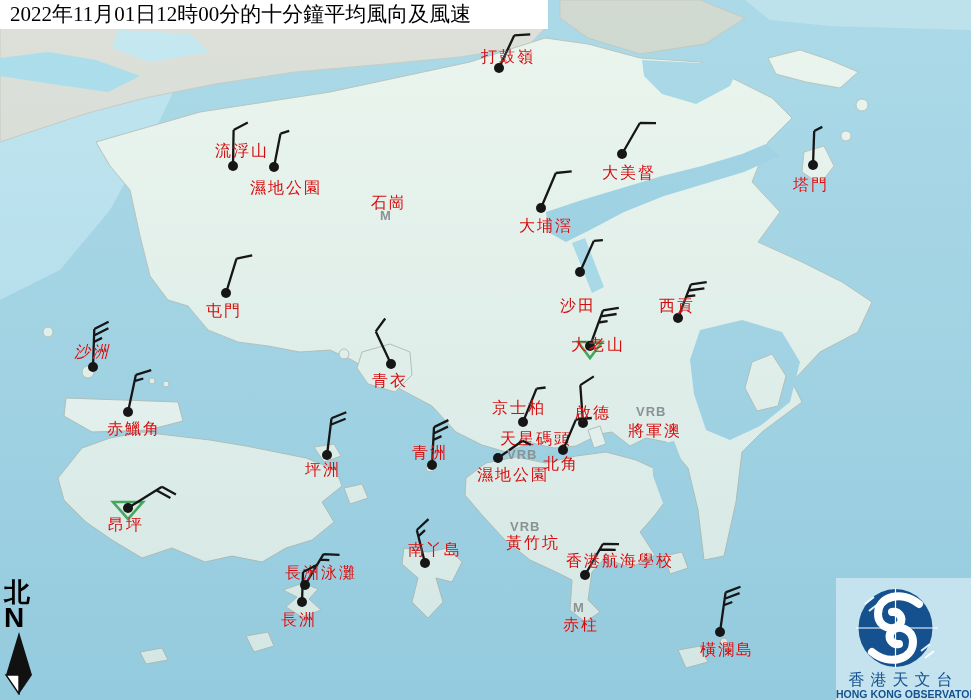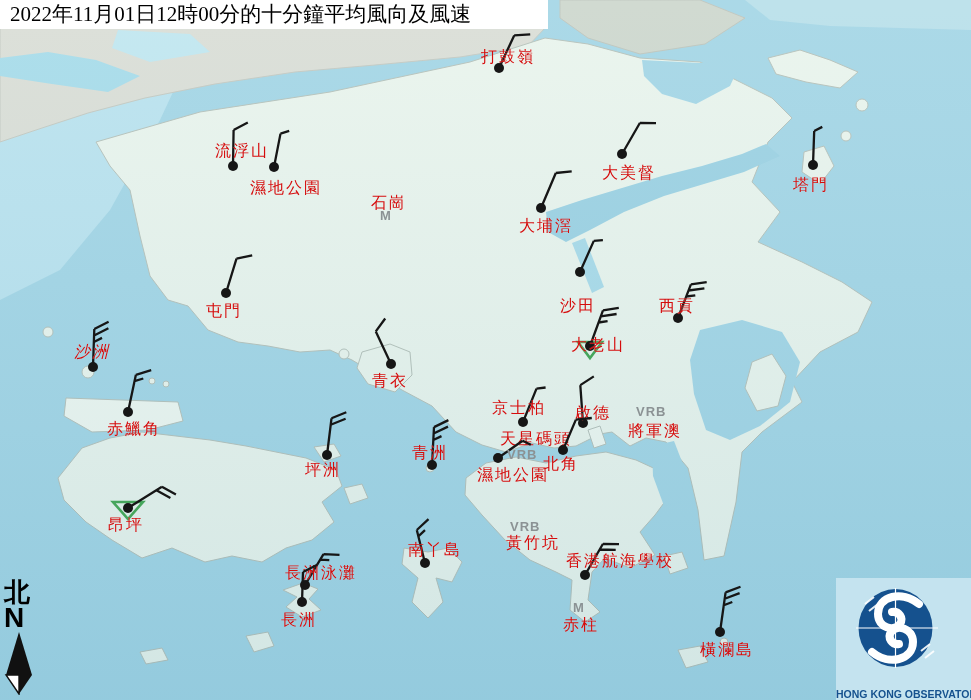--- a/index.html
+++ b/index.html
@@ -254,16 +254,17 @@
 
   <div id="hko-logo">
     <svg width="135" height="92" viewBox="0 0 135 92">
       <ellipse cx="59.5" cy="50" rx="37" ry="39" fill="#15518e"></ellipse>
       <line x1="20" y1="50" x2="102" y2="50" stroke="#ffffff" stroke-width="1.2"></line>
       <line x1="59.5" y1="10" x2="59.5" y2="90" stroke="#ffffff" stroke-width="1.2"></line>
       <path d="M83,26 C66,12 42,18 42,36 C42,50 58,54 64,46 C68,40 63,33 56,34" fill="none" stroke="#ffffff" stroke-width="8" stroke-linecap="round"></path>
       <path d="M36,74 C53,88 77,82 77,64 C77,50 61,46 55,54 C51,60 56,67 63,66" fill="none" stroke="#ffffff" stroke-width="8" stroke-linecap="round"></path>
       <path d="M29,26 l9,-7 M33,33 l9,-7 M85,73 l9,-7 M89,80 l9,-7" stroke="#ffffff" stroke-width="2" opacity="0.9"></path>
     </svg>
+    <div class="cn">香港天文台</div>
     <div class="en">HONG KONG OBSERVATORY</div>
   </div>
 
 </div>
 
 </body></html>

